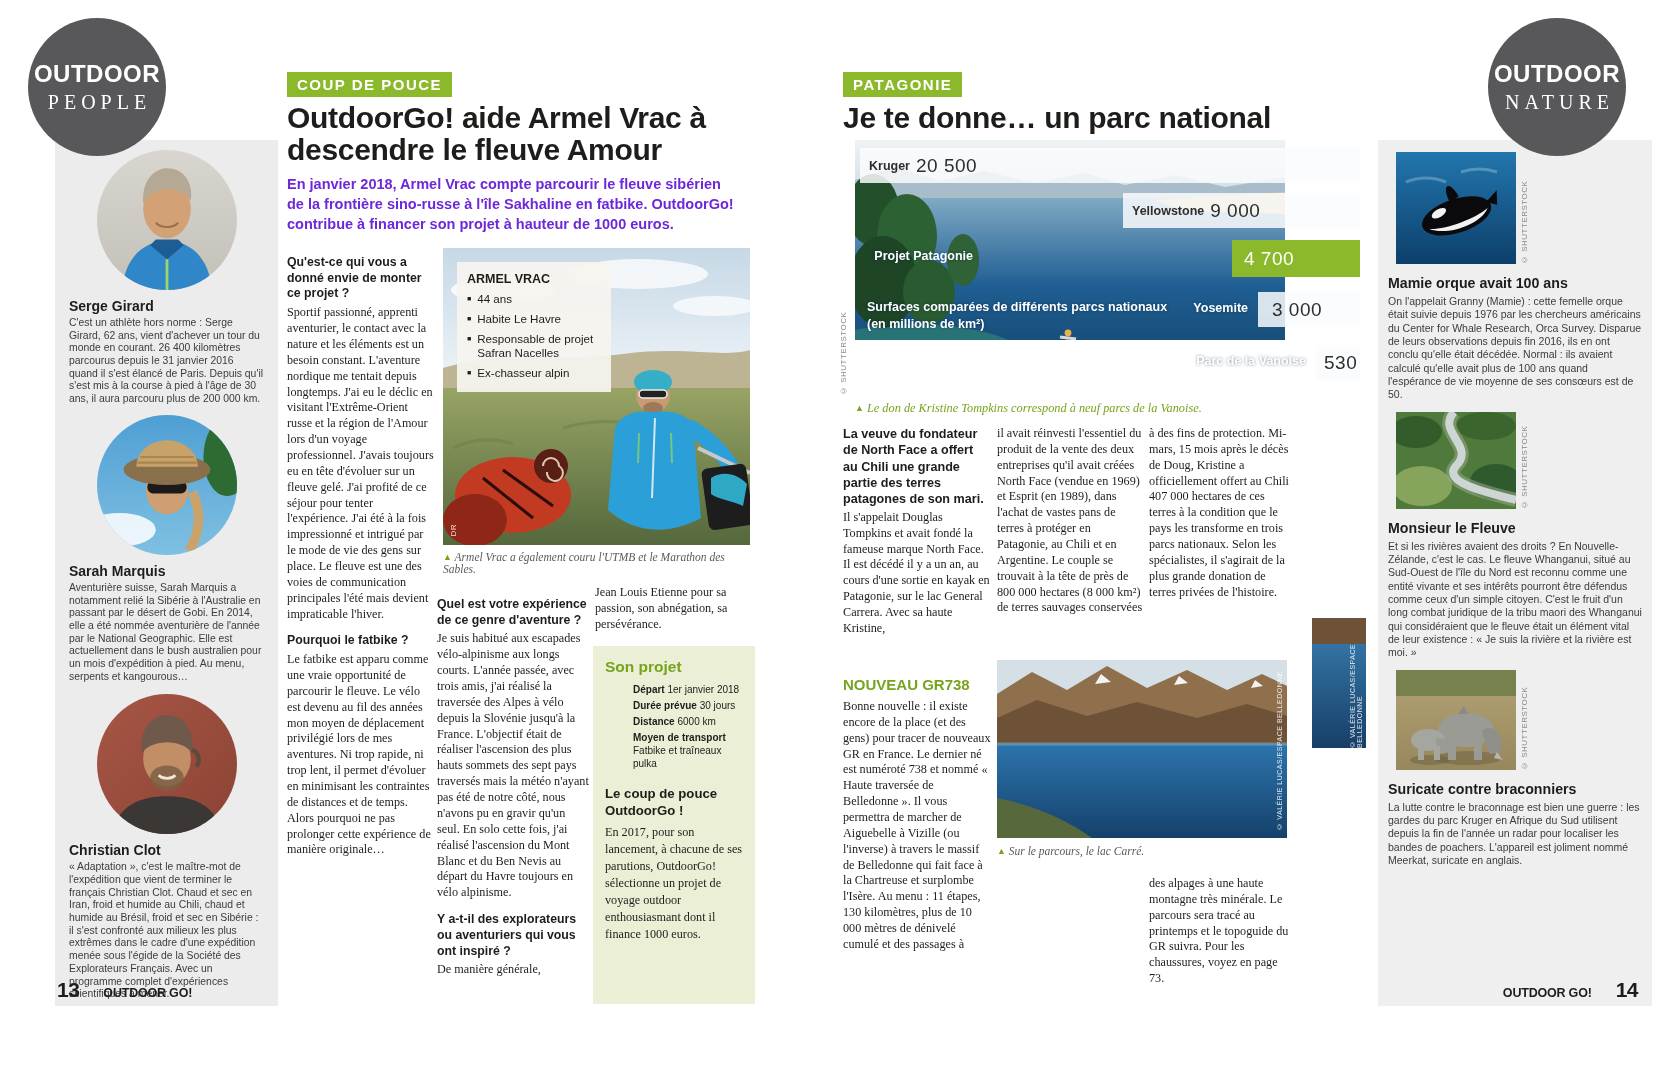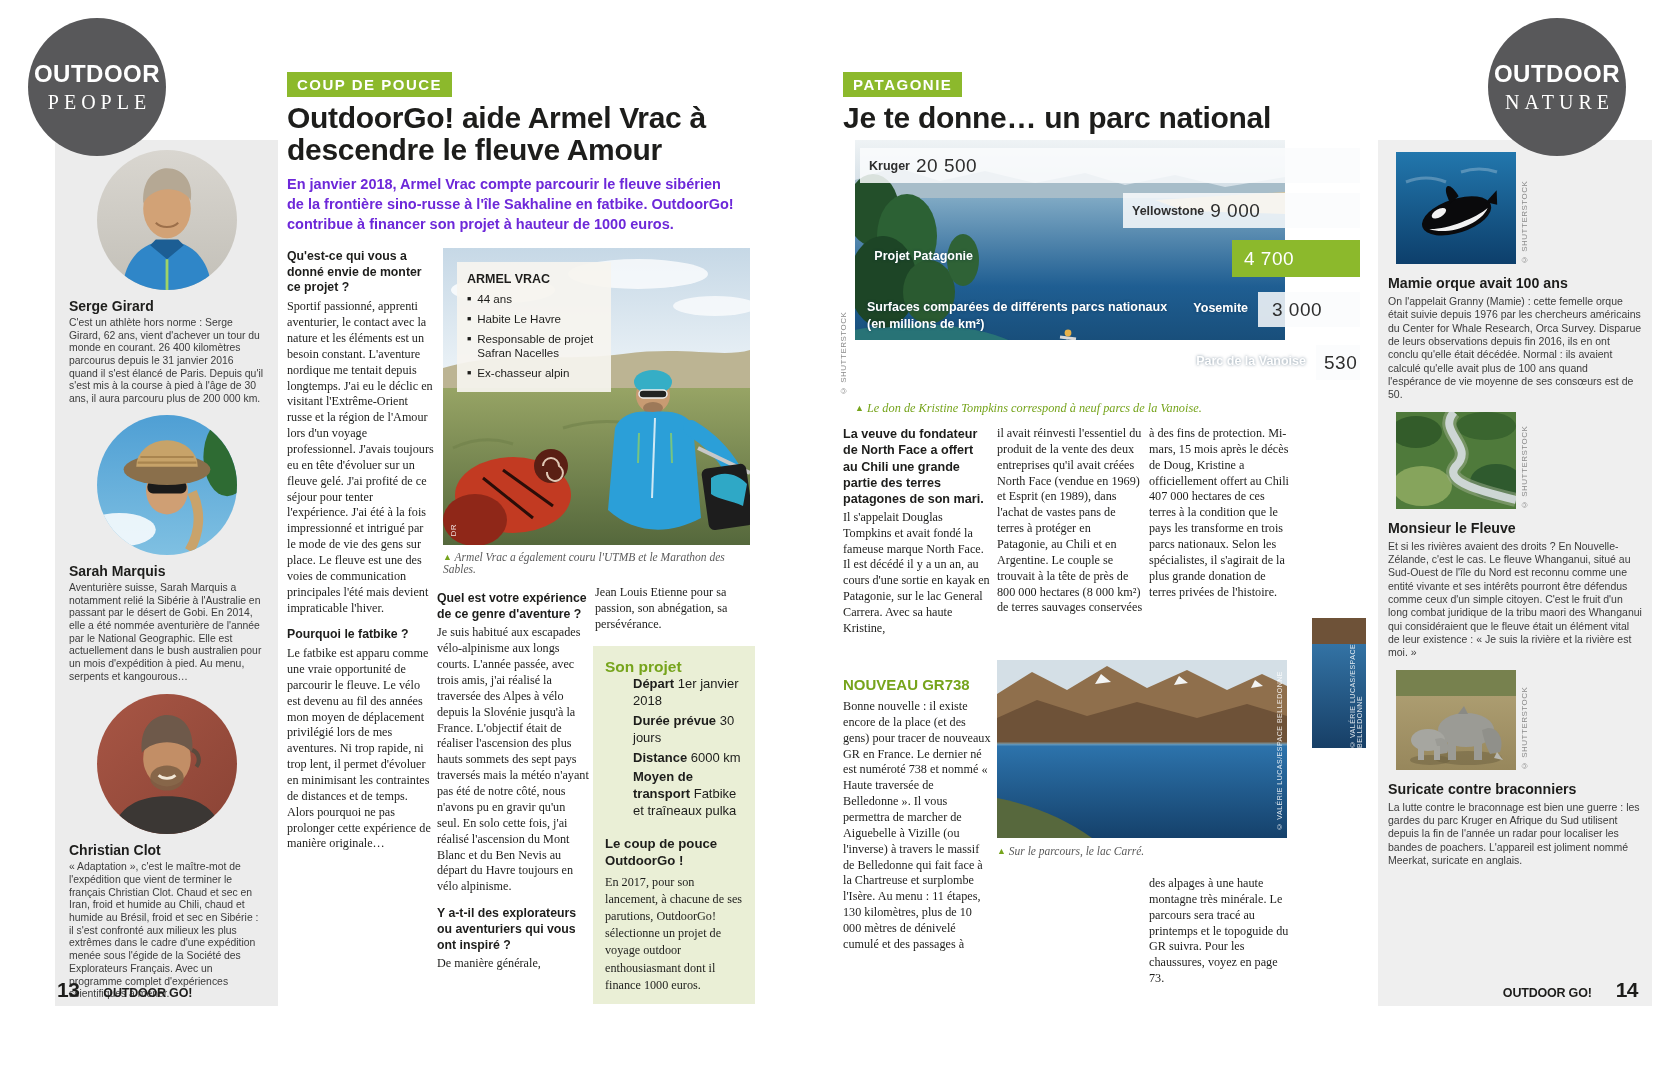--- a/index.html
+++ b/index.html
@@ -21,37 +21,37 @@
   .p-bio{font-size:10.4px;line-height:1.22;color:#3c3c3c;}
   .mt1{margin-top:8px;}
 
   
   .kicker{display:inline-block;background:#8cb92c;color:#fff;font-weight:bold;font-size:15px;
           letter-spacing:1.5px;padding:4px 10px;}
   .h1{font-weight:bold;font-size:30px;line-height:1.08;letter-spacing:-.3px;color:#1d1d1b;}
   .intro{font-weight:bold;font-size:14.5px;line-height:1.38;color:#6d28d9;}
   .col{font-family:"Liberation Serif",serif;font-size:12.2px;line-height:1.3;color:#1d1d1b;}
   .q{font-family:"Liberation Sans",sans-serif;font-weight:bold;font-size:12.3px;line-height:1.28;margin:11px 0 3px;}
-  .q.first{margin-top:6px;}
+  .q.first{margin-top:12px;}
   .lead{font-family:"Liberation Sans",sans-serif;font-weight:bold;font-size:12.6px;line-height:1.3;margin-bottom:2px;}
   .caption{font-family:"Liberation Serif",serif;font-style:italic;font-size:11.5px;color:#5a5a5a;}
   .cap-arrow{color:#76a41c;font-style:normal;font-size:9px;vertical-align:1px;font-family:"Liberation Sans",sans-serif;}
   .green-cap{font-style:italic;font-size:12.3px;color:#76a41c;font-family:"Liberation Serif",serif;}
   .vert{writing-mode:vertical-rl;transform:rotate(180deg);font-size:8px;letter-spacing:.5px;color:#8a8a8a;}
   .vert-white{color:rgba(255,255,255,.85);}
 
   
   .photo-frame{overflow:hidden;}
   .infobox{position:absolute;left:14px;top:14px;width:154px;background:rgba(246,244,239,.93);padding:10px 10px 12px;box-sizing:border-box;}
   .infobox-title{font-weight:bold;font-size:12.5px;margin-bottom:6px;}
   .ib-item{font-size:11.6px;line-height:1.2;margin-top:6px;display:flex;gap:6px;}
   .ib-bullet{font-size:7px;line-height:2;color:#1d1d1b;flex:0 0 auto;}
   .green-box{background:#eaefd6;padding:12px;box-sizing:border-box;}
-  .gb-title{color:#76a41c;font-weight:bold;font-size:15.5px;}
-  .gb-row{font-size:13px;line-height:1.3;margin-bottom:3px;padding-left:28px;}
+  .gb-title{color:#76a41c;font-weight:bold;font-size:15.5px;margin-bottom:7px;}
+  .gb-row{font-size:10px;line-height:1.3;margin-bottom:3px;padding-left:28px;}
   .gb-label{font-weight:bold;}
   .gb-boost-title{font-weight:bold;font-size:13.2px;line-height:1.25;margin:16px 0 5px;}
   .gb-boost{font-family:"Liberation Serif",serif;font-size:12.2px;line-height:1.4;}
 
   
   #pata-wrap{left:855px;top:140px;width:505px;height:255px;}
   #pata-photo{position:absolute;left:0;top:0;width:430px;height:200px;overflow:hidden;}
   .bar{position:absolute;right:0;height:35px;display:flex;align-items:center;box-sizing:border-box;}
   .bar-white{background:rgba(250,252,253,.85);color:#2e2e2e;}
   .bar-green{background:#8cb92c;color:#fff;}

